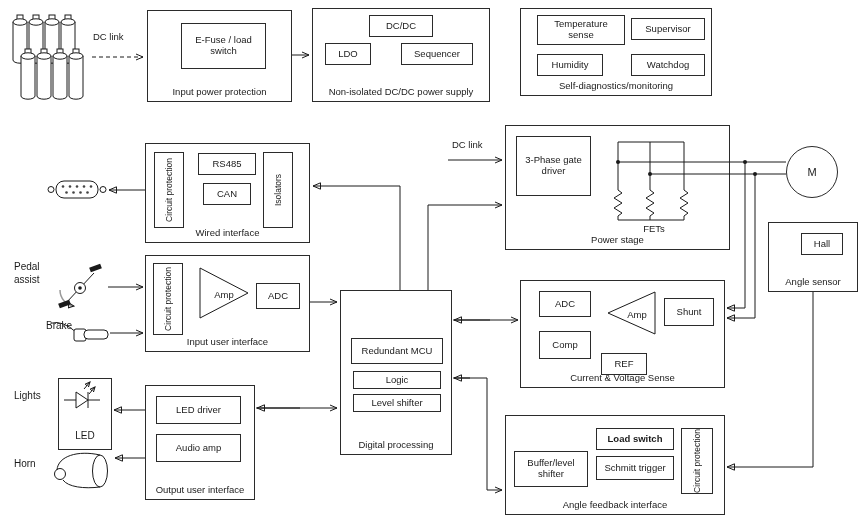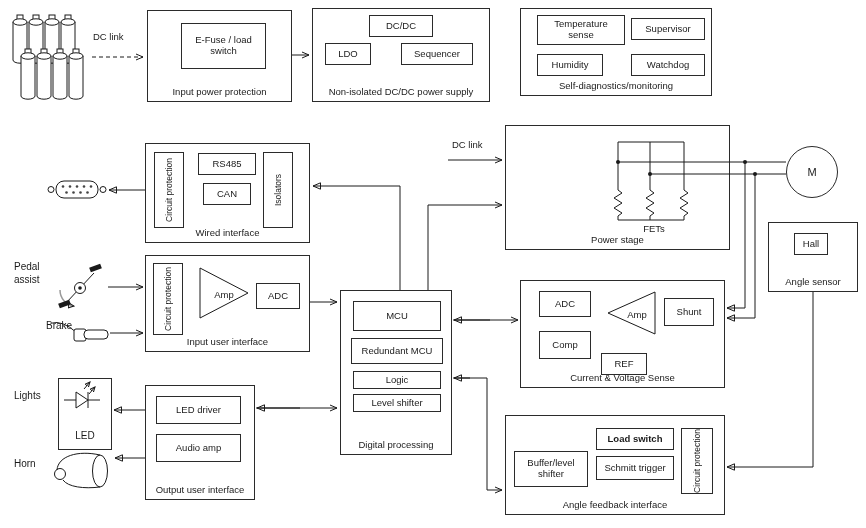--- a/index.html
+++ b/index.html
@@ -98,36 +98,36 @@
   </div>
 
   <div class="block" style="left:145px; top:385px; width:110px; height:115px;">
     <div class="block-title">Output user interface</div>
     <div class="ibox" style="left:10px; top:10px; width:85px; height:28px;">LED driver</div>
     <div class="ibox" style="left:10px; top:48px; width:85px; height:28px;">Audio amp</div>
   </div>
 
   <div class="block" style="left:340px; top:290px; width:112px; height:165px;">
     <div class="block-title">Digital processing</div>
-    <div class="ibox" style="left:12px; top:10px; width:88px; height:30px;">MCU</div>
     <div class="ibox" style="left:10px; top:47px; width:92px; height:26px;">Redundant MCU</div>
     <div class="ibox" style="left:12px; top:80px; width:88px; height:18px;">Logic</div>
     <div class="ibox" style="left:12px; top:103px; width:88px; height:18px;">Level shifter</div>
   </div>
 
   <div class="block" style="left:505px; top:125px; width:225px; height:125px;">
     <div class="block-title">Power stage</div>
+    <div class="ibox" style="left:10px; top:10px; width:75px; height:60px;">3-Phase gate driver</div>
     <div class="plain-label" style="left:103px; top:96px; width:90px; height:12px;">FETs</div>
   </div>
 
   <div class="motor" style="left:786px; top:146px;">M</div>
 
   <div class="block" style="left:768px; top:222px; width:90px; height:70px;">
     <div class="block-title">Angle sensor</div>
-    <div class="ibox" style="left:25px; top:10px; width:34px; height:22px;">Hall</div>
+    <div class="ibox" style="left:32px; top:10px; width:42px; height:22px;">Hall</div>
   </div>
 
   <div class="block" style="left:520px; top:280px; width:205px; height:108px;">
     <div class="block-title">Current &amp; Voltage Sense</div>
     <div class="ibox" style="left:18px; top:10px; width:52px; height:26px;">ADC</div>
     <div class="plain-label" style="left:97px; top:26px; width:38px; height:14px;">Amp</div>
     <div class="ibox" style="left:143px; top:17px; width:50px; height:28px;">Shunt</div>
     <div class="ibox" style="left:18px; top:50px; width:52px; height:28px;">Comp</div>
     <div class="ibox" style="left:80px; top:72px; width:46px; height:22px;">REF</div>
   </div>

